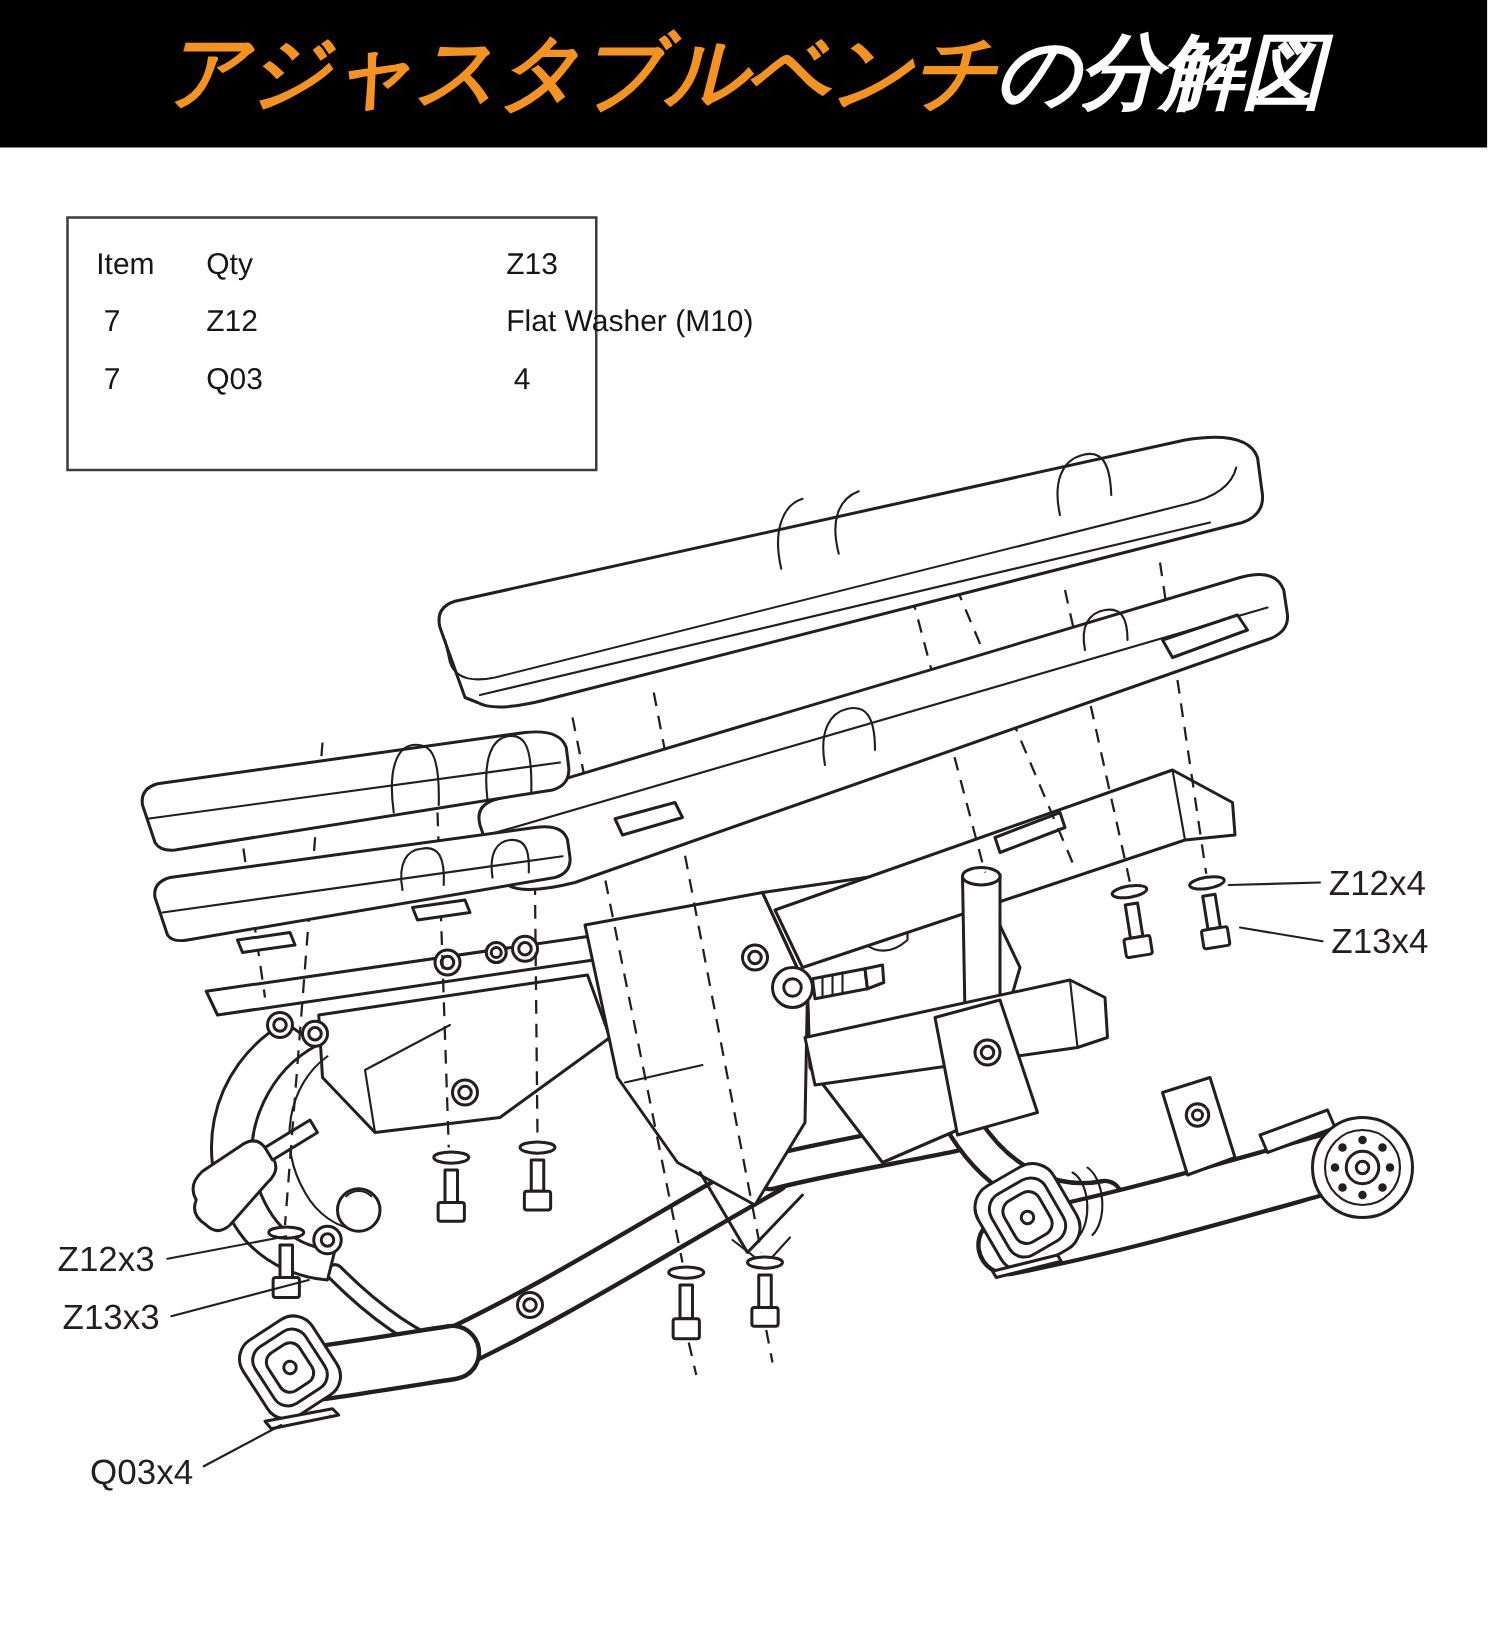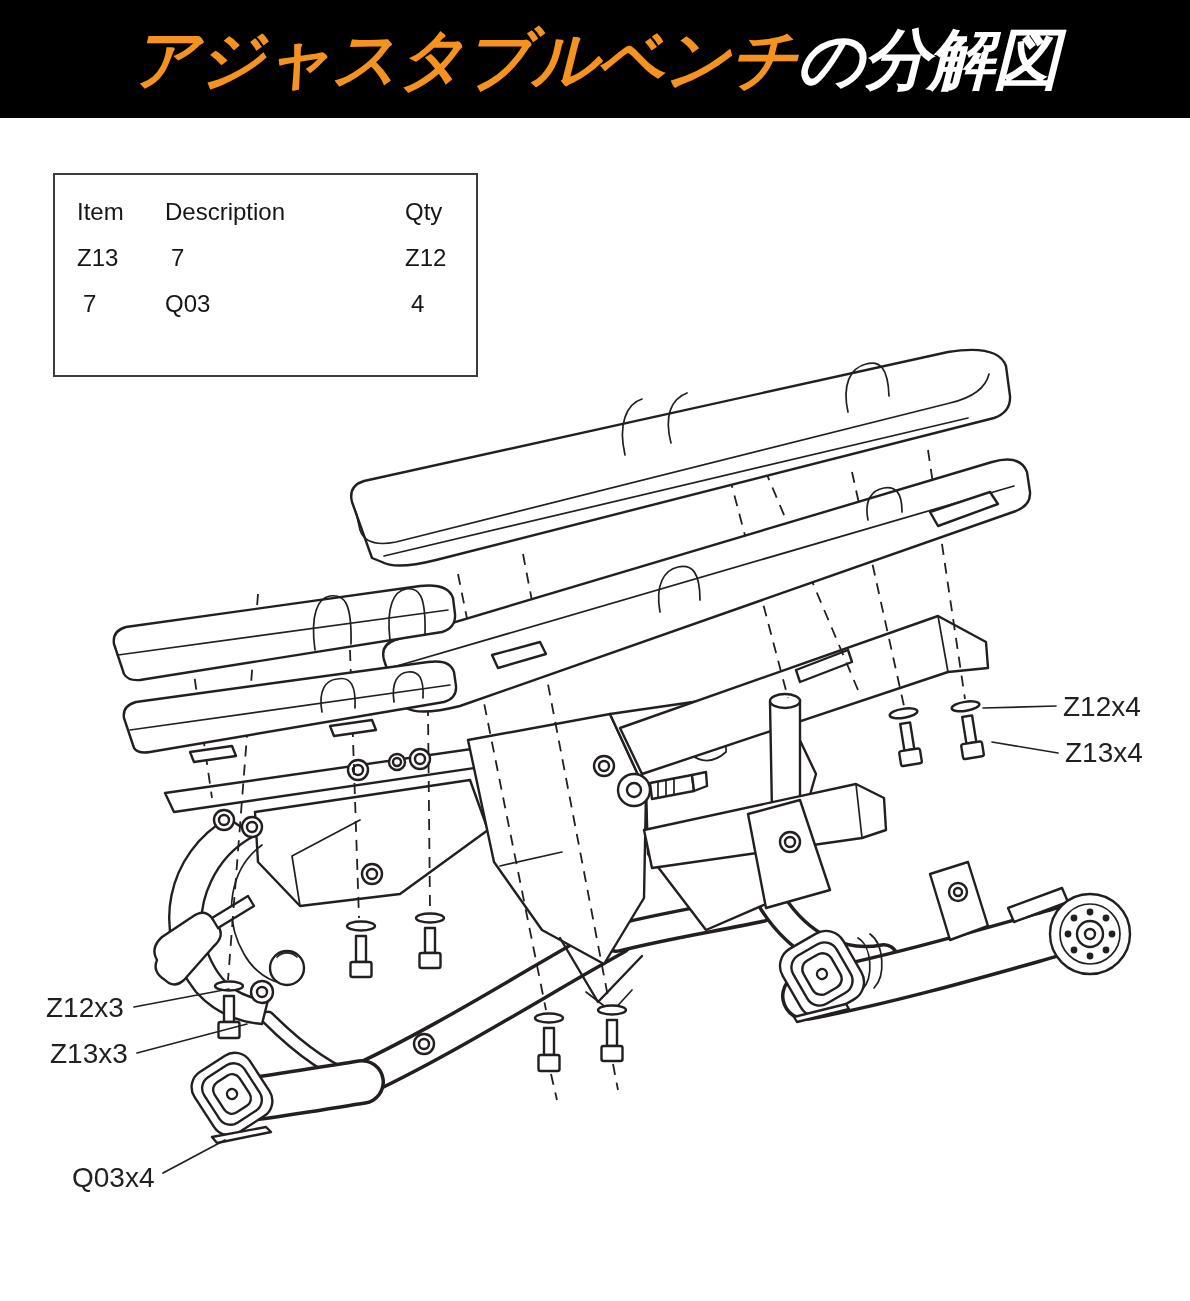--- a/index.html
+++ b/index.html
@@ -1,21 +1,21 @@
 <!DOCTYPE html>
 <html><head>
 <meta charset="utf-8">
 <style>
   html,body{margin:0;padding:0;background:#ffffff;}
   .page{position:relative;width:1190px;height:1301px;background:#fff;overflow:hidden;
         font-family:"Liberation Sans",sans-serif;}
   .banner{position:absolute;left:0;top:0;width:1190px;height:118px;background:#000;
           display:flex;align-items:center;justify-content:center;}
   .title{margin:0;font-size:66px;line-height:1;font-weight:900;font-style:italic;
-         letter-spacing:-1px;white-space:nowrap;}
+         letter-spacing:-1px;white-space:nowrap;font-family:Liberation Serif, serif;}
   .title .hl{color:#F6921E;}
   .title .rest{color:#FFFFFF;}
   .parts-table{position:absolute;left:53px;top:173px;width:425px;height:204px;
                border:2px solid #3c3c3c;background:#fff;box-sizing:border-box;
                display:grid;grid-template-columns:88px 240px 1fr;
                grid-auto-rows:46px;padding:14px 0 0 22px;
                font-size:24px;color:#161616;align-items:center;}
   .parts-table .cell{white-space:nowrap;}
   svg.diagram{position:absolute;left:0;top:0;}
   .ln{fill:none;stroke:#231F20;stroke-width:2.4;stroke-linejoin:round;stroke-linecap:round;}
@@ -30,27 +30,27 @@
 <body>
 
 <div class="page">
 
   <header class="banner">
     <h1 class="title"><span class="hl">アジャスタブルベンチ</span><span class="rest">の分解図</span></h1>
   </header>
 
   <div class="parts-table">
     <div class="cell" style="font-weight:400">Item</div>
-    <div class="cell">Description</div>
     <div class="cell">Qty</div>
 
     <div class="cell">Z13</div>
     <div class="cell" style="padding-left:6px">7</div>
 
     <div class="cell">Z12</div>
+    <div class="cell">Flat Washer (M10)</div>
     <div class="cell" style="padding-left:6px">7</div>
 
     <div class="cell">Q03</div>
     <div class="cell" style="padding-left:6px">4</div>
   </div>
 
   <svg class="diagram" width="1190" height="1301" viewBox="0 0 1190 1301">
 
     <g>
 

